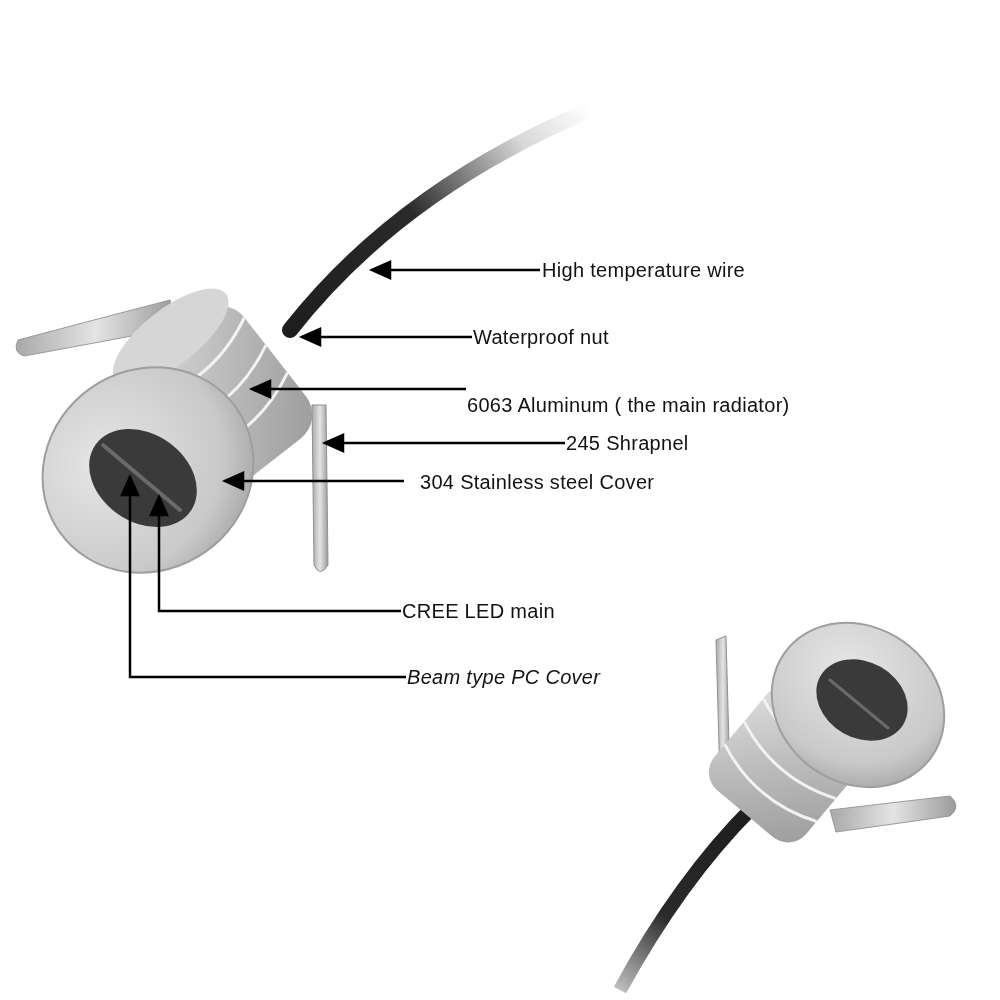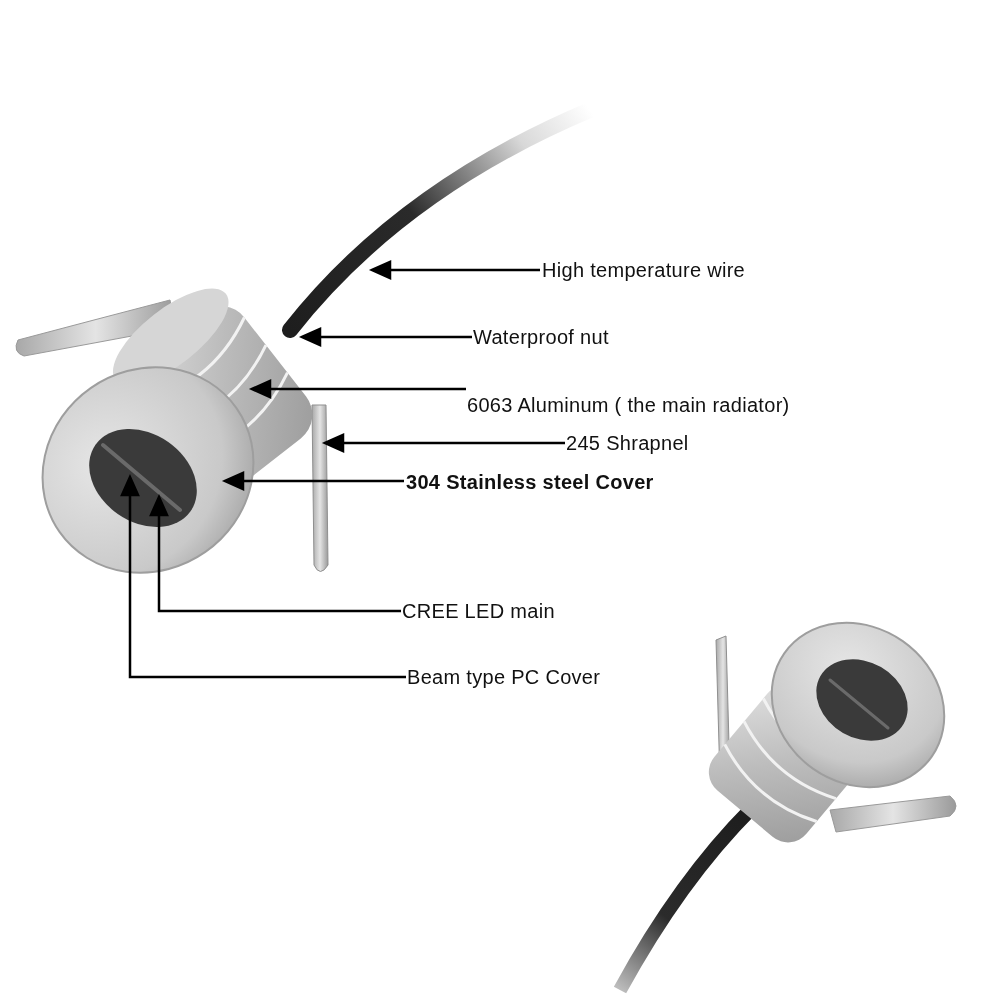--- a/index.html
+++ b/index.html
@@ -96,16 +96,16 @@
       <polygon points="159,497 151,515 167,515"></polygon>
       <polyline points="130,490 130,677 406,677" fill="none"></polyline>
       <polygon points="130,477 122,495 138,495"></polygon>
     </g>
   </svg>
 
   <div class="label" style="left:542px;top:260px;">High temperature wire</div>
   <div class="label" style="left:473px;top:327px;">Waterproof nut</div>
   <div class="label" style="left:467px;top:379px;margin-top:16px;">6063 Aluminum ( the main radiator)</div>
   <div class="label" style="left:566px;top:433px;">245 Shrapnel</div>
-  <div class="label" style="left:406px;top:472px;font-weight:bold;">304 Stainless steel Cover</div>
+  <div class="label" style="left:420px;top:472px;">304 Stainless steel Cover</div>
   <div class="label" style="left:402px;top:601px;">CREE LED main</div>
-  <div class="label" style="left:407px;top:667px;">Beam type PC Cover</div>
+  <div class="label" style="left:407px;top:667px;font-style:italic;">Beam type PC Cover</div>
 </div>
 
 </body></html>

